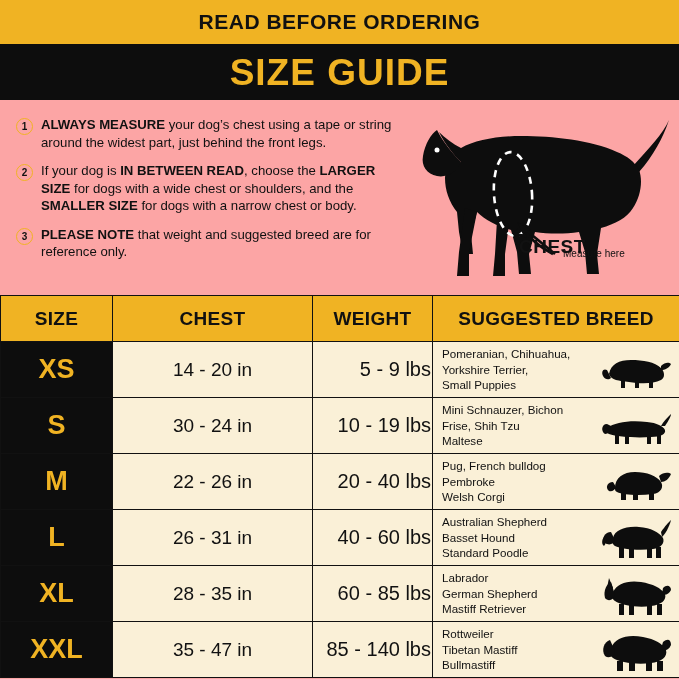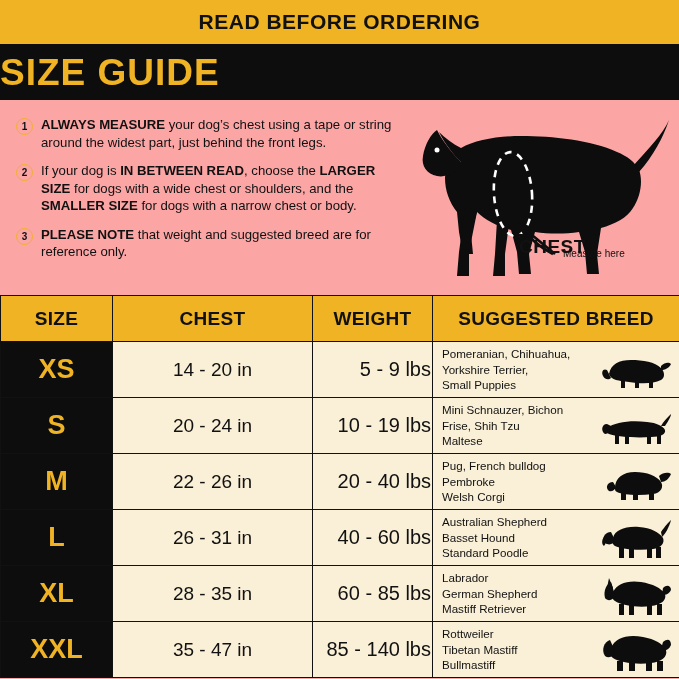--- a/index.html
+++ b/index.html
@@ -28,20 +28,21 @@
     font-size: 21px;
     font-weight: bold;
     color: #111111;
     letter-spacing: 0.5px;
   }
   .size-guide-banner {
     height: 56px;
     background: #0d0d0d;
     display: flex;
     align-items: center;
+    justify-content: center;
   }
   .size-guide-text {
     font-size: 37px;
     font-weight: bold;
     color: #f0b323;
     letter-spacing: 1px;
     line-height: 1;
   }
 
   
@@ -278,21 +279,21 @@
                 <rect x="34" y="30" width="4" height="8" fill="#0d0d0d"></rect>
                 <rect x="48" y="29" width="4" height="9" fill="#0d0d0d"></rect>
               </svg>
             </div>
           </div>
         </td>
       </tr>
 
       <tr>
         <td class="size-cell">S</td>
-        <td class="chest-cell">20 - 24 in</td>
+        <td class="chest-cell">30 - 24 in</td>
         <td class="weight-cell">10 - 19 lbs</td>
         <td class="breed-cell">
           <div class="breed-inner">
             <div class="breed-lines">
               <div>Mini Schnauzer, Bichon</div>
               <div>Frise, Shih Tzu</div>
               <div>Maltese</div>
             </div>
             <div class="breed-icon">
               <svg width="70" height="40" viewBox="0 0 70 40">

